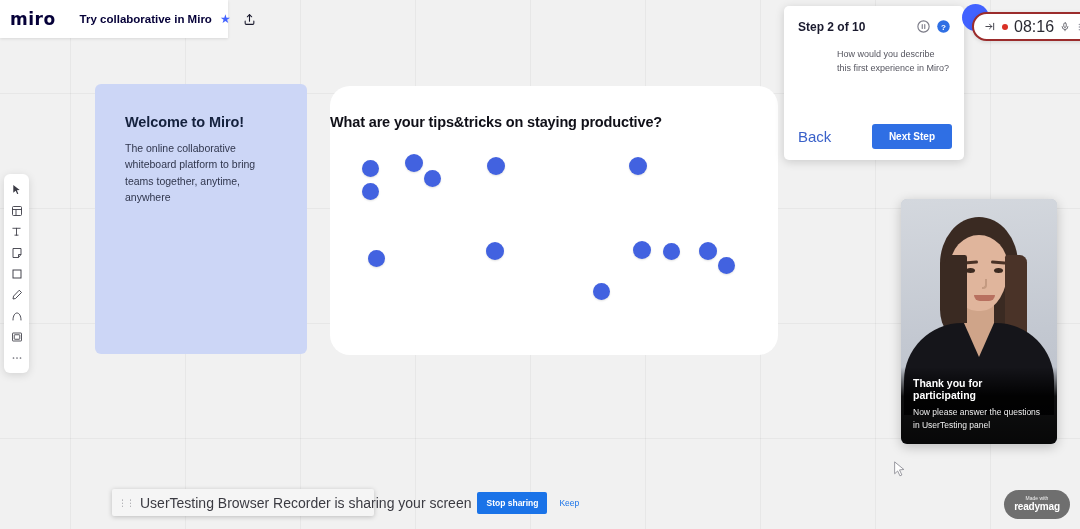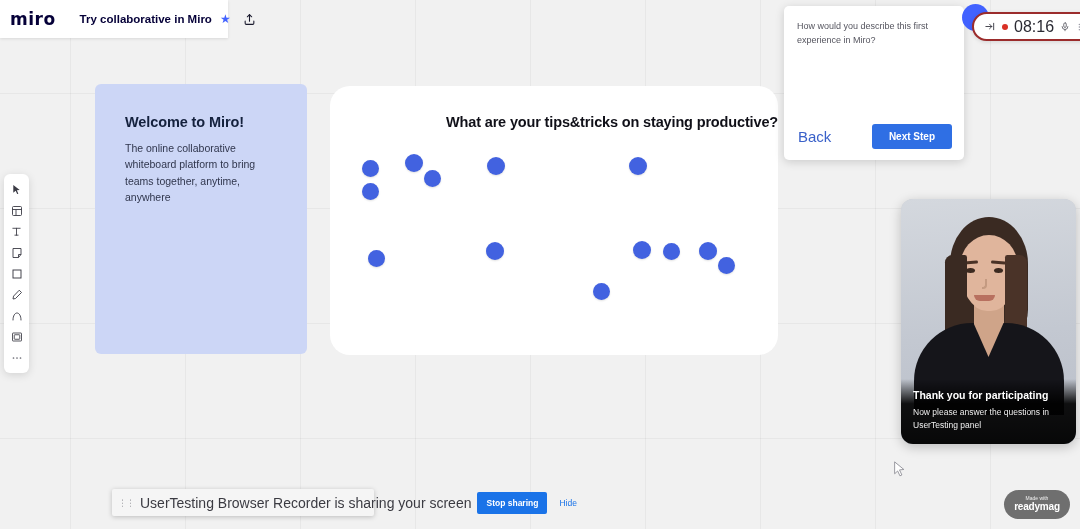--- a/index.html
+++ b/index.html
@@ -147,21 +147,21 @@
     left: 330px; top: 86px;
     width: 448px; height: 269px;
     background: #ffffff;
     border-radius: 20px;
     z-index: 5;
   }
   #board-title {
     position: absolute;
     left: 0; top: 28px;
     width: 100%;
-    text-align: right;
+    text-align: left;
     font-size: 14.5px;
     font-weight: 700;
     color: #101018;
     letter-spacing: -0.15px;
   }
 
   .sticky {
     position: absolute;
     background: #f5eda0;
     box-shadow: 2px 3px 4px rgba(0,0,0,0.15);
@@ -205,20 +205,21 @@
     font-weight: 700;
     color: #1a1a2e;
     flex: 1;
   }
   .sp-icon { margin-left: 5px; cursor: pointer; display: flex; }
   #step-question {
     padding: 14px 14px 0 13px;
     font-size: 9px;
     line-height: 1.5;
     color: #55555f;
+    margin-left: 40px;
   }
   #step-footer {
     position: absolute;
     left: 0; bottom: 11px;
     width: 100%;
     display: flex;
     align-items: center;
     justify-content: space-between;
     padding: 0 12px 0 14px;
   }
@@ -272,22 +273,22 @@
   #rec-time {
     font-size: 16px;
     color: #2a2a33;
     font-variant-numeric: tabular-nums;
   }
 
   
   #video-panel {
     position: absolute;
     left: 901px; top: 199px;
-    width: 175px; height: 245px;
-    border-radius: 12px;
+    width: 156px; height: 245px;
+    border-radius: 6px;
     overflow: hidden;
     box-shadow: 0 3px 12px rgba(0,0,0,0.22);
     z-index: 50;
     background: #c6cbd4;
   }
   #video-bg {
     position: absolute;
     inset: 0;
     background:
       linear-gradient(175deg, #d4d8de 0%, #c3c8d1 55%, #b9bec8 100%);
@@ -588,20 +589,35 @@
       <div class="vote-dot" style="left: 633px; top: 241px; width: 18px; height: 18px; background: rgb(66, 98, 224);"></div>
       <div class="vote-dot" style="left: 593px; top: 283px; width: 17px; height: 17px; background: rgb(66, 98, 224);"></div>
       <div class="sticky" style="left: 672px; top: 250px; width: 54px; height: 58px; font-size: 9px; background: rgb(245, 237, 160);">Focus on
 the results</div>
       <div class="vote-dot" style="left: 663px; top: 243px; width: 17px; height: 17px; background: rgb(66, 98, 224);"></div>
       <div class="vote-dot" style="left: 699px; top: 242px; width: 18px; height: 18px; background: rgb(66, 98, 224);"></div>
       <div class="vote-dot" style="left: 718px; top: 257px; width: 17px; height: 17px; background: rgb(66, 98, 224);"></div>
     </div>
 
   <div id="step-panel">
+    <div id="step-panel-head">
+      <div id="step-label">Step 2 of 10</div>
+      <div class="sp-icon">
+        <svg width="15" height="15" viewBox="0 0 24 24" fill="none" stroke="#7b7b87" stroke-width="1.8">
+          <circle cx="12" cy="12" r="9"></circle>
+            <path d="M10 9v6M14 9v6" stroke-linecap="round"></path>
+        </svg>
+      </div>
+      <div class="sp-icon">
+        <svg width="15" height="15" viewBox="0 0 24 24">
+          <circle cx="12" cy="12" r="10" fill="#2f6fe4"></circle>
+          <text x="12" y="17" font-size="13" font-weight="bold" fill="#ffffff" text-anchor="middle" font-family="Liberation Sans, sans-serif">?</text>
+        </svg>
+      </div>
+    </div>
     <div id="step-question">How would you describe this first experience in Miro?</div>
     <div id="step-footer">
       <button id="back-btn">Back</button>
       <button id="next-step-btn">Next Step</button>
     </div>
   </div>
 
   <div id="rec-avatar"></div>
 
   <div id="rec-toolbar">
@@ -651,21 +667,21 @@
     <div id="video-caption">
       <div id="video-caption-title">Thank you for participating</div>
       <div id="video-caption-body">Now please answer the questions in UserTesting panel</div>
     </div>
   </div>
 
   <div id="share-bar">
     <div id="share-grip">⋮⋮</div>
     <div id="share-text">UserTesting Browser Recorder is sharing your screen</div>
     <button id="stop-sharing-btn">Stop sharing</button>
-    <button id="hide-btn">Hide</button>
+    <button id="hide-btn">Keep</button>
   </div>
 
   <div id="readymag-badge">
     <div id="rm-small">Made with</div>
     <div id="rm-name">readymag</div>
   </div>
 
   <div id="mouse-cursor">
     <svg width="13" height="18" viewBox="0 0 24 32">
       <path d="M3 1l17 14-8 .8 4.4 9.4-3.6 1.6L8.6 17.8 3 23z" fill="#ffffff" stroke="#8b8b93" stroke-width="1.6" stroke-linejoin="round"></path>

